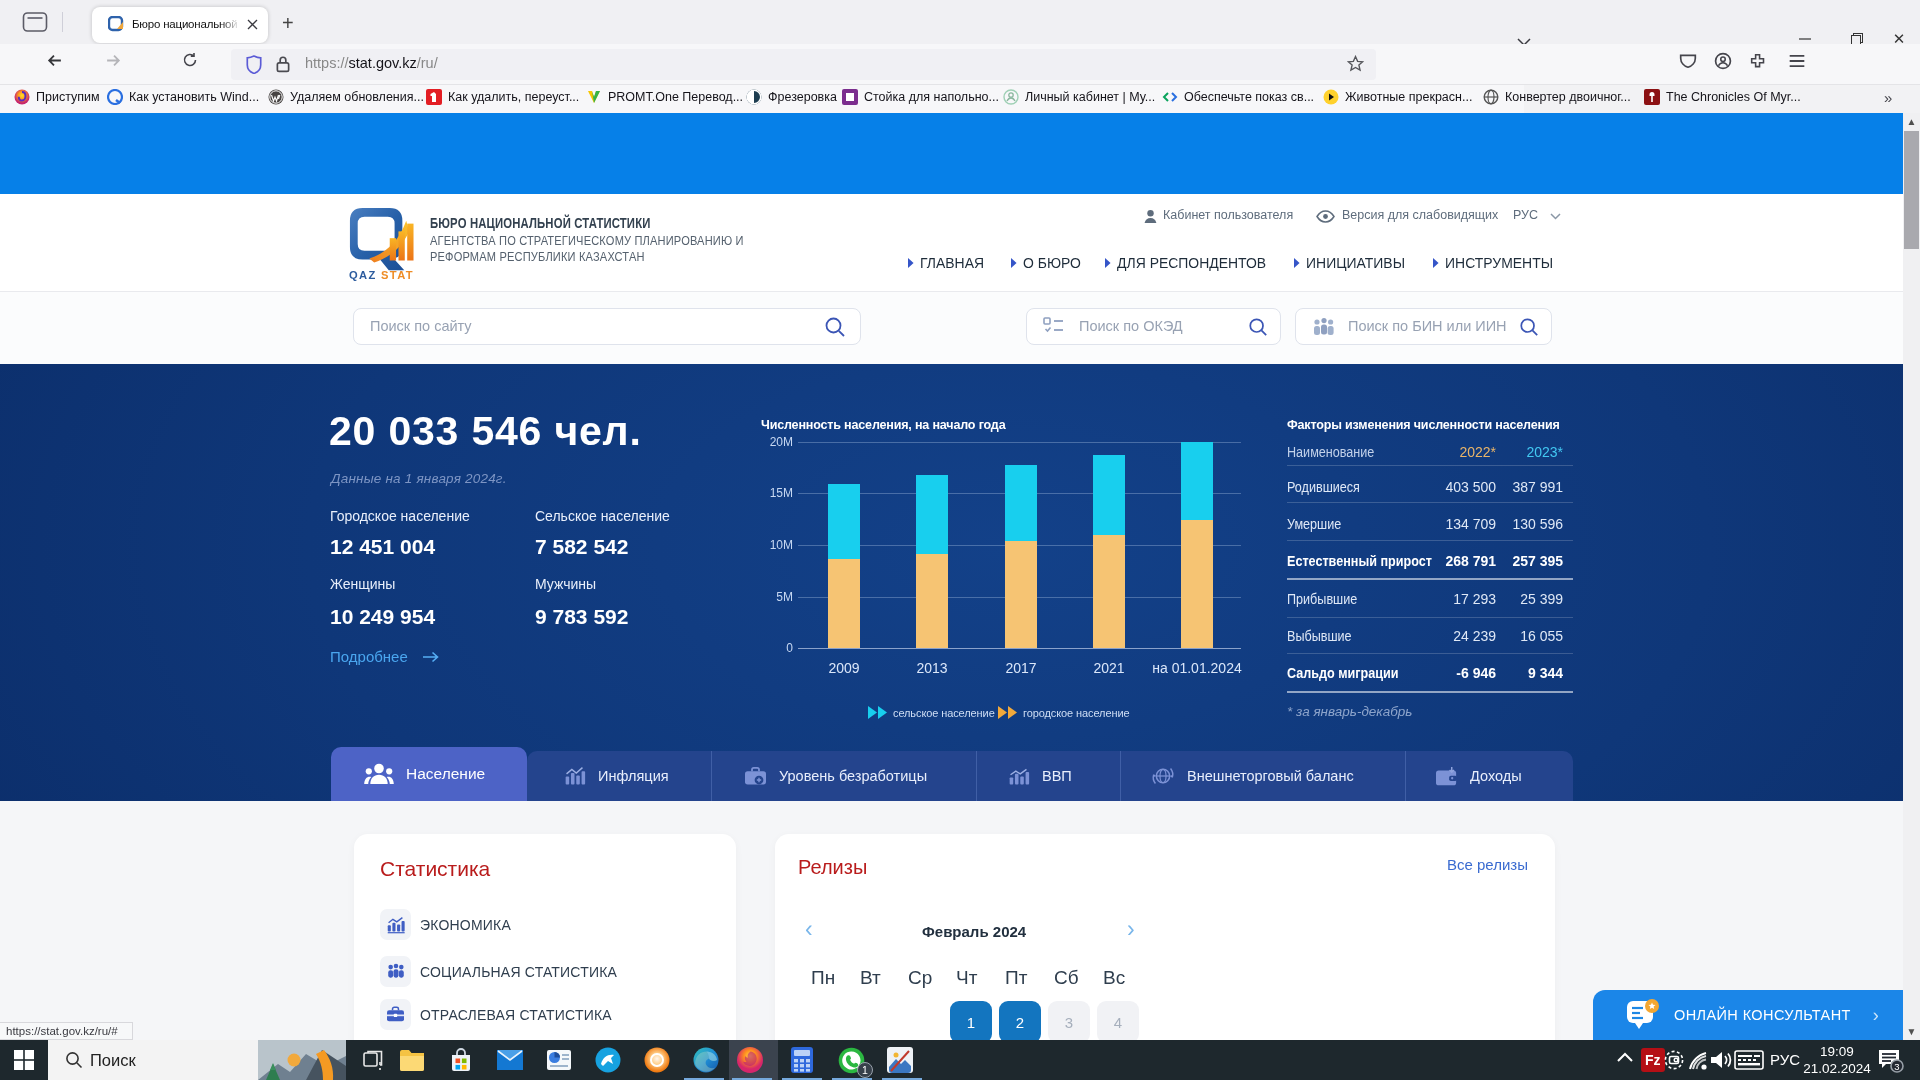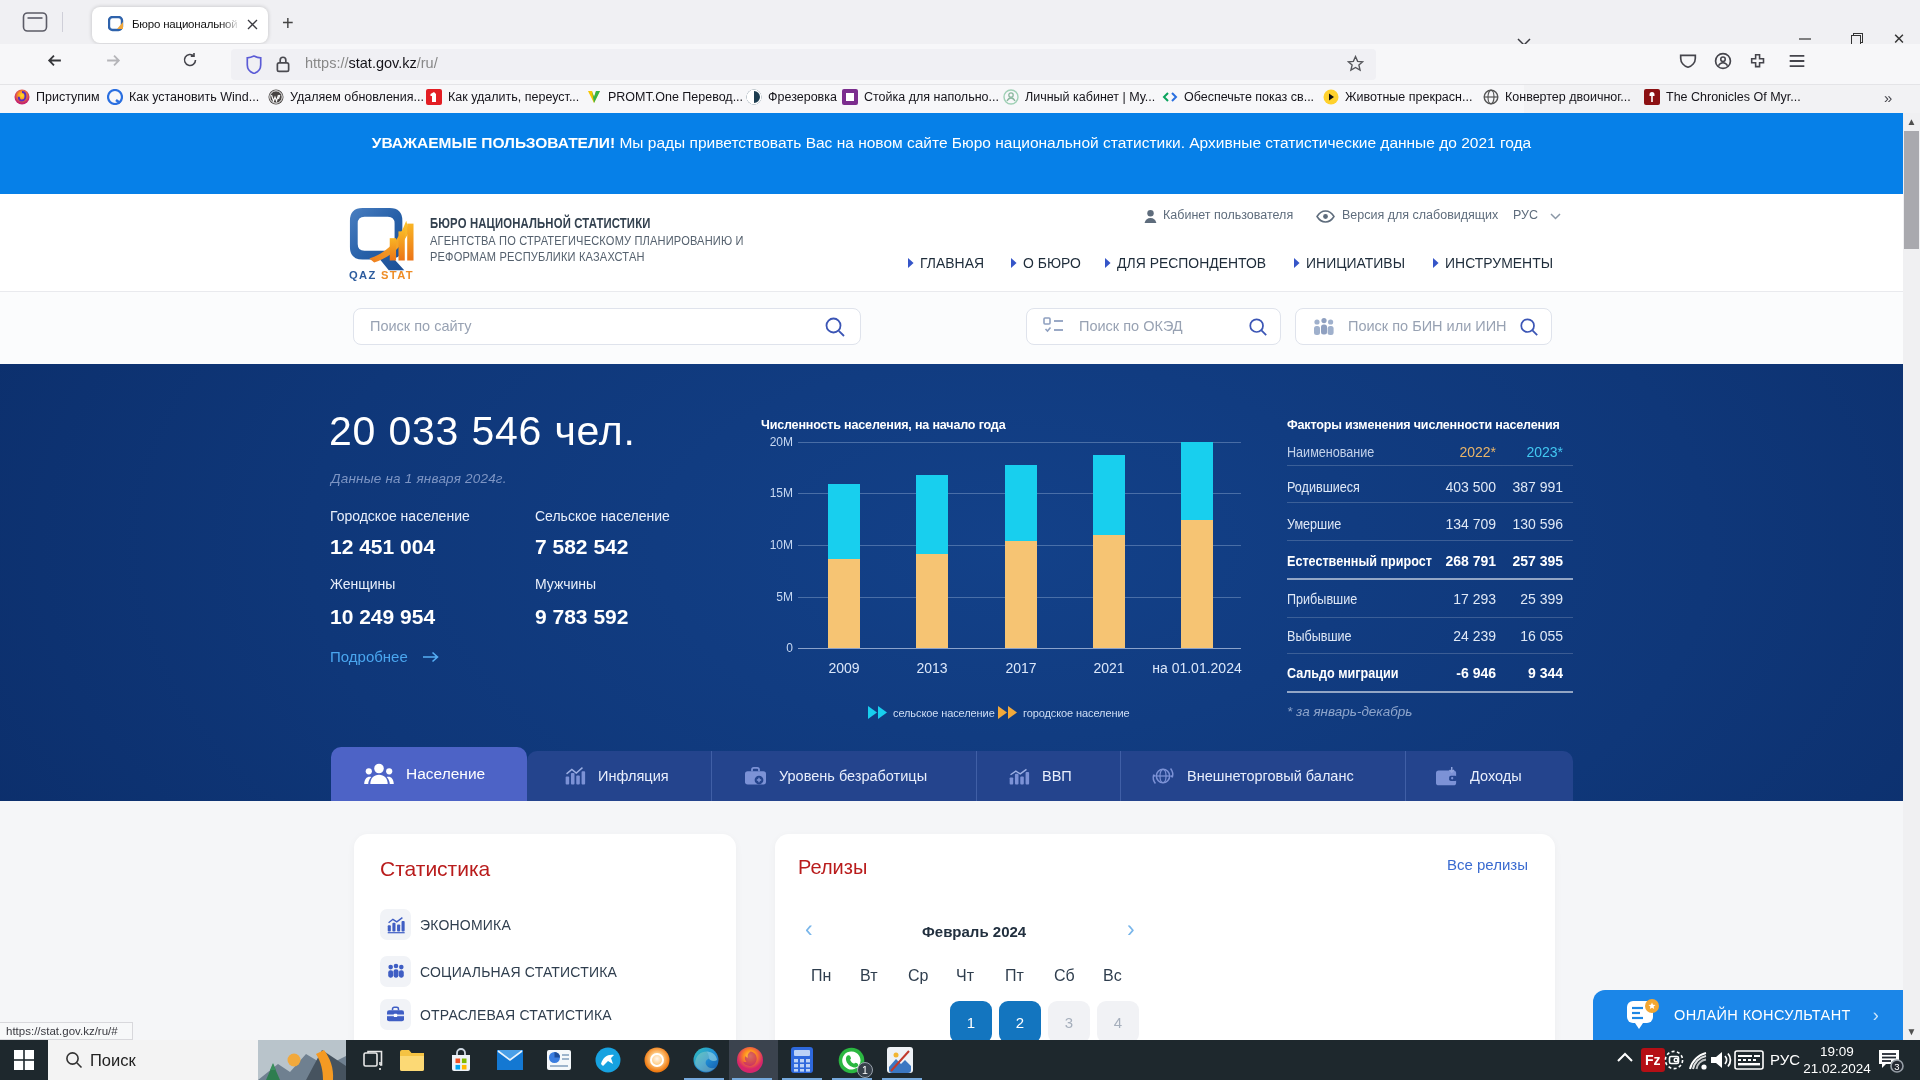--- a/index.html
+++ b/index.html
@@ -38,21 +38,21 @@
 .cosub{position:absolute;left:430px;font-size:13.5px;color:#55616e;letter-spacing:.2px;transform:scaleX(.82);transform-origin:left top}
 #hdrright{position:absolute;top:14px;left:0;width:1903px;font-size:12.5px;color:#5e6c7c}
 #nav{position:absolute;top:60px;left:0;width:1903px;font-size:15px;color:#1e2c3a;font-weight:400}
 .navitem{position:absolute;display:flex;align-items:center;gap:7px;letter-spacing:0;transform:scaleX(.93);transform-origin:left center}
 .tri{width:0;height:0;border-left:6px solid #3555c8;border-top:5px solid transparent;border-bottom:5px solid transparent}
 #searchrow{position:absolute;top:178px;left:0;width:1903px;height:73px;background:#fbfcfd;border-top:1px solid #e9eaee}
 .sbox{position:absolute;top:16px;height:37px;background:#fff;border:1px solid #dfe3ec;border-radius:8px;font-size:14.5px;color:#98a2b3}
 .sbox .ph{position:absolute;top:9px}
 
 #hero{position:absolute;top:251px;left:0;width:1903px;height:437px;background:radial-gradient(ellipse 1400px 760px at 53% 42%,#134189 0%,#0f3779 50%,#0a2a64 100%)}
-#bignum{position:absolute;left:329px;top:44px;font-size:41px;font-weight:normal;color:#fff;letter-spacing:.8px}
+#bignum{position:absolute;left:329px;top:44px;font-size:41px;font-weight:bold;color:#fff;letter-spacing:.8px}
 #datanote{position:absolute;left:331px;top:107px;font-size:13.5px;font-style:italic;color:#7d95c4;letter-spacing:.2px}
 .hlabel{position:absolute;font-size:14px;color:#e9effb}
 .hval{position:absolute;font-size:21px;font-weight:bold;color:#fff;letter-spacing:0px}
 #more{position:absolute;left:330px;top:284px;font-size:15px;color:#4aa6ef;display:flex;align-items:center}
 
 #charttitle{position:absolute;left:761px;top:53px;font-size:13.5px;font-weight:bold;color:#fff;letter-spacing:-.2px;transform:scaleX(.93);transform-origin:left top}
 .ylab{position:absolute;font-size:12px;color:#c7d8f2;text-align:right;width:30px}
 .gline{position:absolute;left:798px;width:443px;height:1px;background:rgba(190,210,240,.32)}
 .bar{position:absolute;width:32px}
 .xlab{position:absolute;font-size:14px;color:#dbe7fa;text-align:center}
@@ -74,21 +74,21 @@
 #ptab-active{position:absolute;left:0;top:0;width:196px;height:54px;background:#4d63c6;border-radius:10px 10px 0 0;display:flex;align-items:center;color:#fff;font-size:15.5px;gap:12px;z-index:2}
 
 #content{position:absolute;top:688px;left:0;width:1903px;height:239px;background:#f5f6f8}
 .card{position:absolute;background:#fff;border-radius:14px;box-shadow:0 2px 8px rgba(30,40,60,.04)}
 #card1{left:354px;top:33px;width:382px;height:240px}
 #card2{left:775px;top:33px;width:780px;height:240px}
 .cardh{position:absolute;font-size:20px;color:#b91c1c;font-weight:400}
 .sitem{position:absolute;left:26px;display:flex;align-items:center;gap:9px;font-size:14px;color:#2f3e4e;letter-spacing:.2px}
 .sicon{width:31px;height:31px;background:#f1f3f7;border-radius:7px;display:flex;align-items:center;justify-content:center}
 #allrel{position:absolute;right:27px;top:22px;font-size:15px;color:#3a6bd0}
-.cal{position:absolute;font-size:16px;color:#2f3e4e}
+.cal{position:absolute;font-size:19px;color:#2f3e4e}
 .daycell{position:absolute;width:42px;height:42px;border-radius:9px;font-size:15px;display:flex;align-items:center;justify-content:center}
 .daycell.on{background:#1375bf;color:#fff}
 .daycell.off{background:#f1f2f5;color:#a6afbc}
 
 #consult{position:absolute;left:1593px;top:877px;width:310px;height:50px;background:#1b86e8;border-radius:12px 0 0 0;display:flex;align-items:center;color:#fff;z-index:5}
 
 #status{position:absolute;left:0;top:909px;width:133px;height:18px;background:#f7f8f9;border:1px solid #d8d8dc;border-left:0;font-size:11.5px;color:#3a3a40;padding:2px 6px;z-index:6}
 
 #scroll{position:absolute;top:113px;left:1903px;width:17px;height:927px;background:#f0f0f2}
 #thumb{position:absolute;left:1px;top:18px;width:15px;height:118px;background:#a9a9ae}
@@ -235,21 +235,20 @@
     <div class="bm" style="left:1644px"><svg class="bmi" viewBox="0 0 16 16">
           <rect width="16" height="16" rx="2" fill="#8c1113"></rect>
           <path d="M8 3a2.5 2.5 0 0 1 2.5 2.5V7h-1.7v6H7.2V7H5.5V5.5A2.5 2.5 0 0 1 8 3z" fill="#fff"></path>
         </svg>The Chronicles Of Myr...</div>
     <div class="bm" style="left:1884px;color:#45454c;font-size:15px">»</div>
   </div>
 </div>
 
 <div id="page">
   <div id="banner">
-    <div class="l1"><b>УВАЖАЕМЫЕ ПОЛЬЗОВАТЕЛИ!</b> Мы рады приветствовать Вас на новом сайте Бюро национальной статистики. Архивные статистические данные до 2021 года</div>
   </div>
   <div id="header">
     <svg id="logo" viewBox="0 0 68 80">
       <defs>
           <linearGradient id="lgb" x1="0" y1="0" x2="1" y2="1">
             <stop offset="0" stop-color="#4a7fc1"></stop>
             <stop offset=".5" stop-color="#2760a8"></stop>
             <stop offset="1" stop-color="#1d4f96"></stop>
           </linearGradient>
       <linearGradient id="lgo" x1="0" y1="1" x2="1" y2="0">

